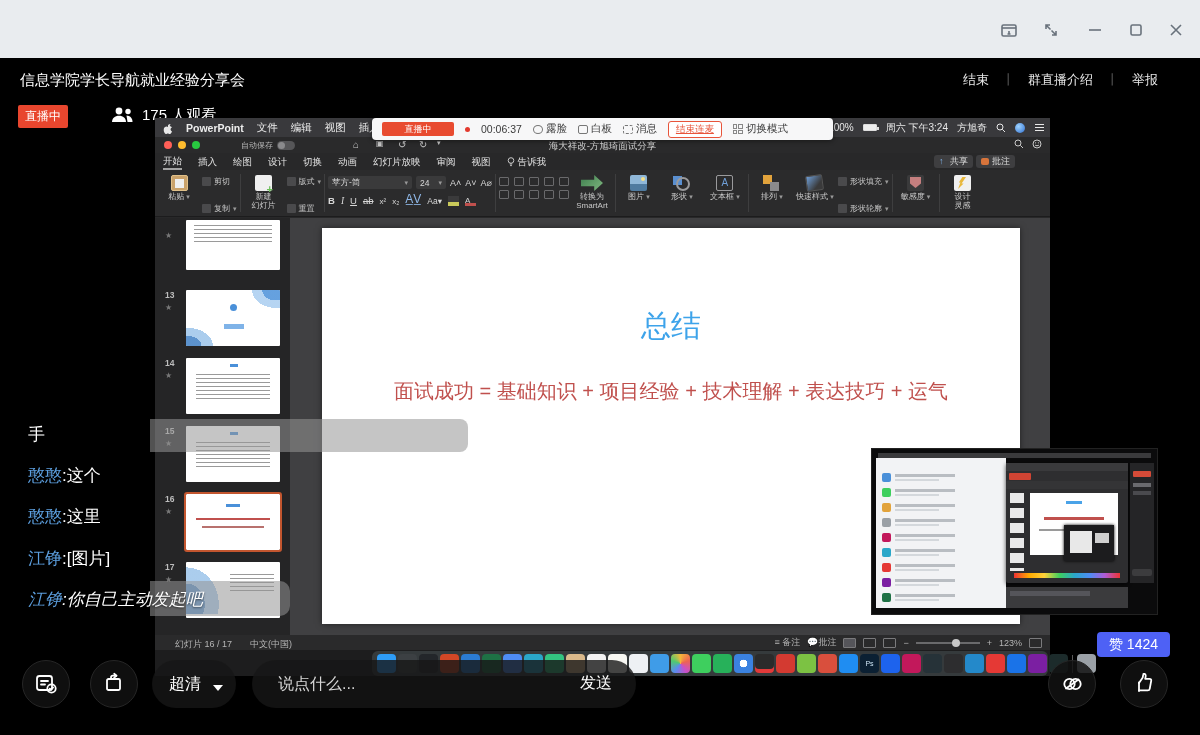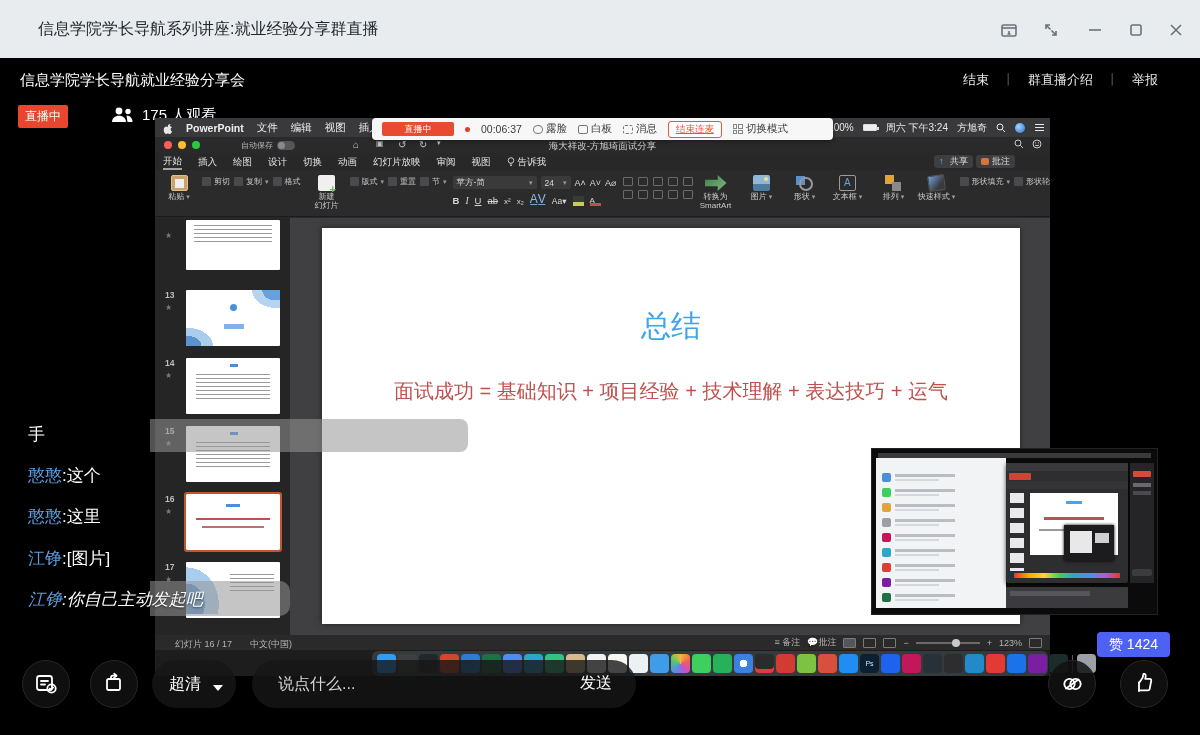--- a/index.html
+++ b/index.html
@@ -51,21 +51,21 @@
   .upar { width:8px; height:8px; position:relative; }
   .upar:after { content:"↑"; position:absolute; top:-2px; left:0; color:#7fb2e8; font-size:9px; }
 
   
   #pribbon { position:absolute; left:0; top:33px; width:895px; height:47px; background:#2b2b2c; border-bottom:1px solid #1c1c1d; display:flex; align-items:stretch; padding:2px 4px; overflow:hidden; }
   .rsep { width:1px; background:#3e3e3f; margin:2px 3px; }
   .rgroup { display:flex; gap:3px; align-items:flex-start; padding-top:1px; }
   .bigbtn { display:flex; flex-direction:column; align-items:center; width:40px; gap:1px; padding-top:2px; }
   .bigbtn .lbl { font-size:8px; color:#c9c9c9; line-height:9px; text-align:center; white-space:nowrap; }
   .bicon { width:17px; height:16px; border-radius:2px; position:relative; }
-  .minicol { display:flex; flex-direction:row; gap:4px; padding-top:3px;text-align:right; }
+  .minicol { display:flex; flex-direction:column; gap:16px; padding-top:3px;text-align:right; }
   .mini { display:flex; align-items:center; gap:3px; font-size:8px; color:#c4c4c4; white-space:nowrap; }
   .mini .mic { width:9px; height:9px; background:#4a4a4c; border-radius:1px; }
   .dd { color:#9a9a9a; font-size:7px; }
   .fontgrp { display:flex; flex-direction:column; gap:3px; padding-top:3px; }
   .fRow { display:flex; gap:4px; align-items:center; }
   .fbox { background:#3a3a3b; border-radius:2px; height:13px; display:flex; align-items:center; justify-content:space-between; padding:0 4px; font-size:8.5px; color:#d8d8d8; }
   .glyphrow { display:flex; gap:6px; font-size:9.5px; color:#d8d8d8; align-items:flex-end; }
   .listsgrp { display:flex; flex-direction:column; gap:4px; padding-top:4px; }
   .lrow { display:flex; gap:5px; }
   .lic { width:10px; height:9px; border:1px solid #6a6a6c; border-radius:1px; }
@@ -159,21 +159,20 @@
   #inputpill { position:absolute; left:252px; top:660px; width:384px; height:48px; border-radius:24px; background:rgba(22,22,22,.8); z-index:8; }
   #chatinput { position:absolute; left:26px; top:0; width:250px; height:48px; background:transparent; border:none; outline:none; color:#eee; font-size:16px; font-family:inherit; }
   #chatinput::placeholder { color:#d6d6d6; opacity:1; }
   #sendbtn { position:absolute; right:24px; top:13px; font-size:16px; color:#fff; cursor:pointer; }
   #likebadge { position:absolute; left:1097px; top:632px; width:73px; height:25px; background:#4e61f5; border-radius:4px; color:#fff; font-size:14px; display:flex; align-items:center; justify-content:center; z-index:8; }
 </style>
 </head>
 <body>
 
 <div id="titlebar">
-  <div class="title">信息学院学长导航系列讲座:就业经验分享群直播</div>
   <div class="winctl" style="left:998px">
     <svg width="18" height="18" viewBox="0 0 18 18">
         <rect x="2" y="4" width="14" height="11" rx="1.5"></rect>
         <path d="M2 7h14"></path>
         <path d="M9 10v3M7.5 13h3"></path>
       </svg>
   </div>
   <div class="winctl" style="left:1040px">
     <svg width="18" height="18" viewBox="0 0 18 18">
         <path d="M4 8V4h4M4 4l4.5 4.5"></path>

